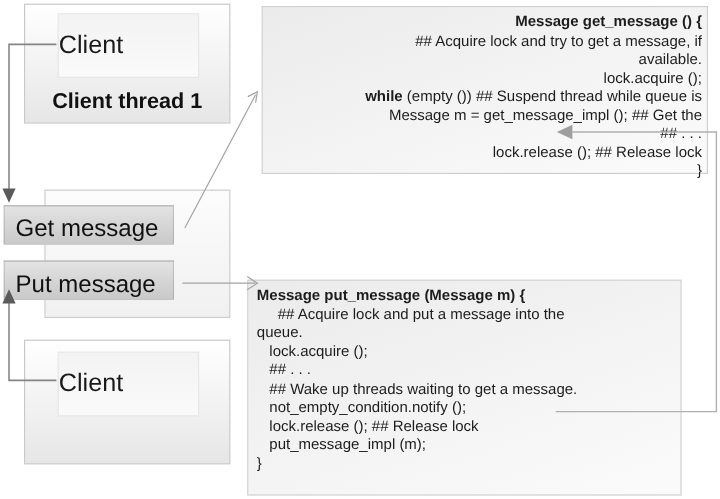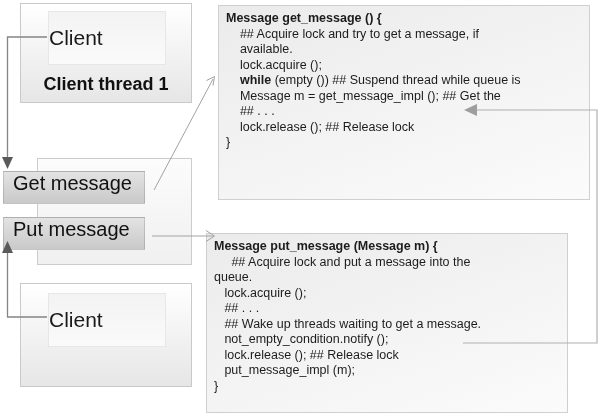--- a/index.html
+++ b/index.html
@@ -44,37 +44,37 @@
     width: 155px; height: 107px;
     background: linear-gradient(#fcfcfc, #f0f0f0);
     border: 1px solid #cccccc;
   }
   .msg-bar {
     position: absolute;
     left: 3px;
     width: 142px; height: 33px;
     background: linear-gradient(#e3e3e3, #c9c9c9);
     border: 1px solid rgba(0,0,0,0.13);
-    display: flex; align-items: flex-start;
+    display: flex; align-items: flex-end;
     padding-left: 9px;
     font-size: 20px; color: #111111;
   }
   .get-bar { top: 171px; }
   .put-bar { top: 217px; }
   
   .codebox {
     position: absolute;
     background: linear-gradient(160deg, #ebebeb, #fbfbfb);
     border: 1px solid #cfcfcf;
     padding: 5px 4px 4px 7px;
     font-size: 12.5px;
     line-height: 15.5px;
     color: #1c1c1c;
   }
-  .codebox1 { left: 218px; top: 5px;   width: 372px; height: 195px; }
+  .codebox1 { left: 218px; top: 5px;   width: 372px; height: 140px; text-align: right; }
   .codebox2 { left: 206px; top: 233px; width: 362px; height: 180px; }
   .code-line { white-space: pre-wrap; }
   .code-line .b { font-weight: bold; }
   
   svg.overlay {
     position: absolute;
     left: 0; top: 0;
     pointer-events: none;
   }
 </style>

